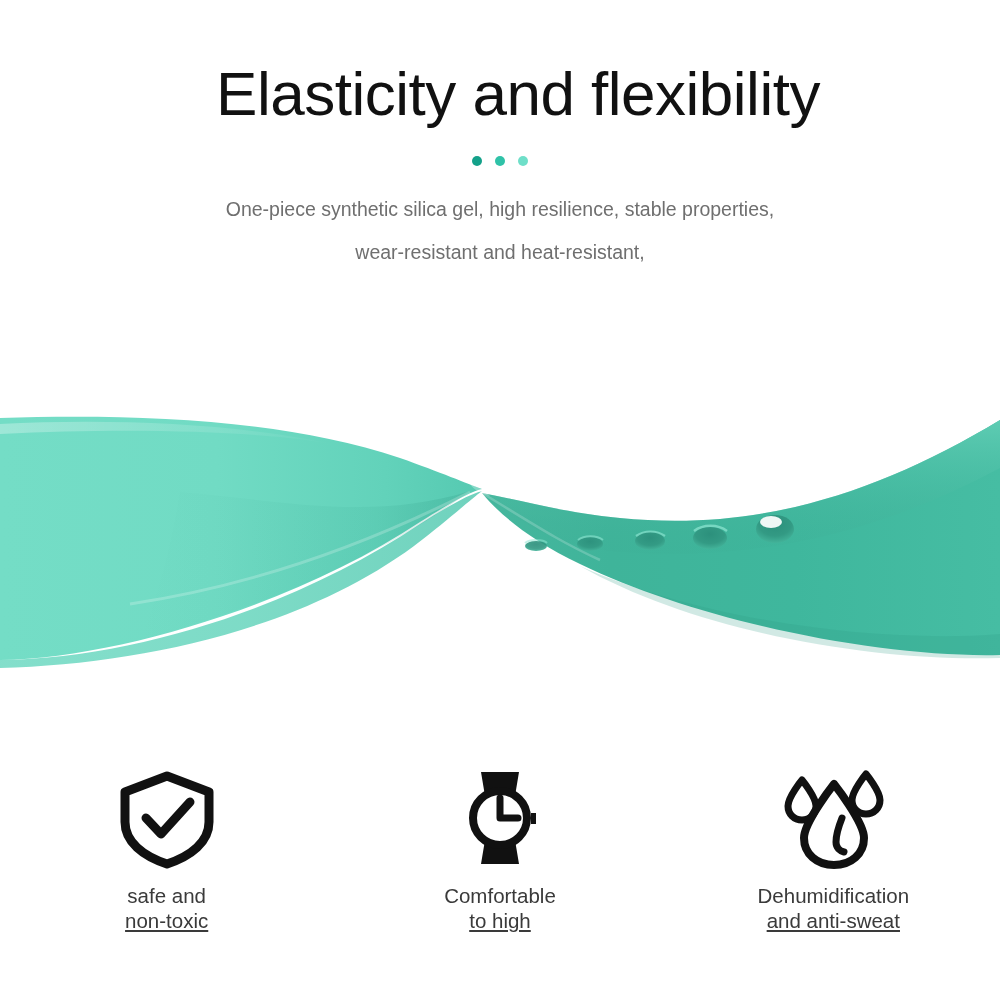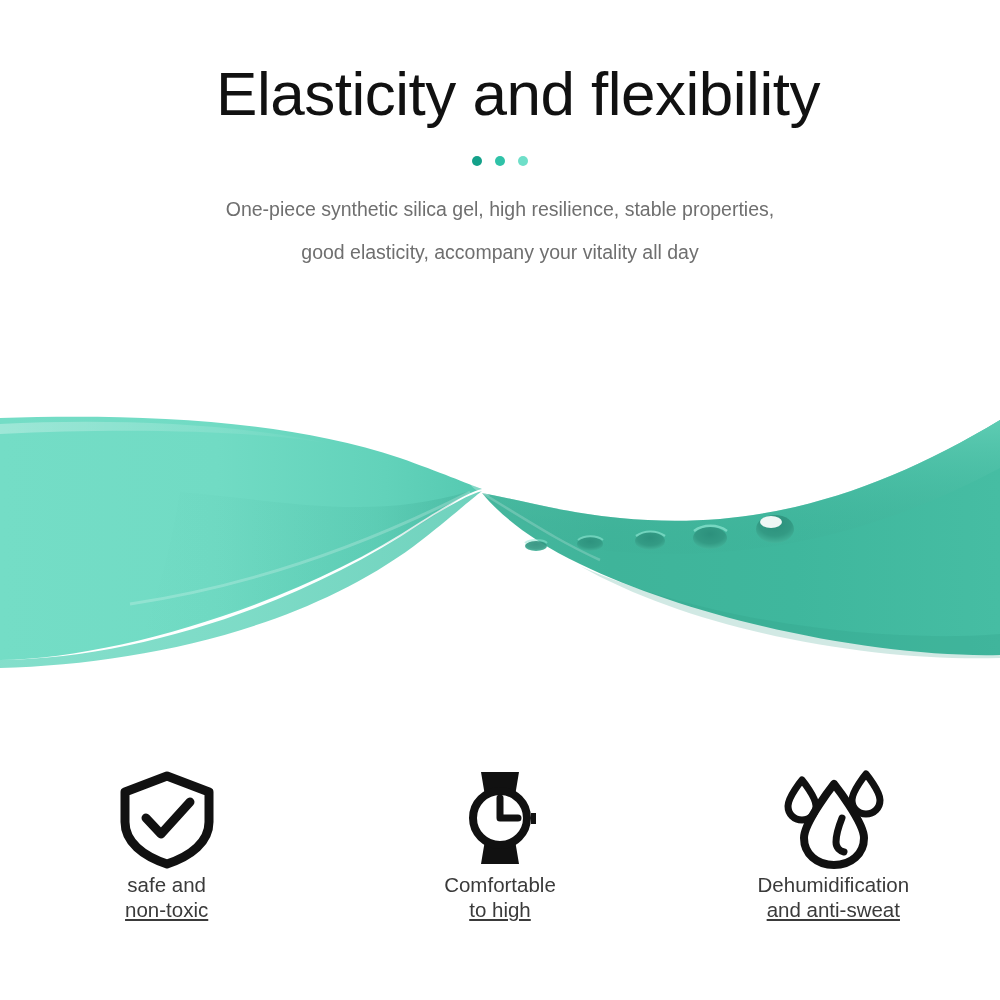--- a/index.html
+++ b/index.html
@@ -64,21 +64,21 @@
     flex-direction:column;
     align-items:center;
   }
   .feature-icon{
     height:105px;
     display:flex;
     align-items:center;
     justify-content:center;
   }
   .feature-label{
-    margin-top:2px;
+    margin-top:13px;
     text-align:center;
     font-size:20.5px;
     line-height:25px;
     color:#3a3a3a;
     font-weight:400;
     white-space:nowrap;
   }
   .feature-label .l2{display:block;text-decoration:underline;}
 </style>
 </head>
@@ -90,21 +90,21 @@
     <div class="title">Elasticity and flexibility</div>
 
     <div class="dots">
       <span class="dot" id="dot0" style="background: rgb(20, 161, 138);"></span>
       <span class="dot" id="dot1" style="background: rgb(47, 194, 168);"></span>
       <span class="dot" id="dot2" style="background: rgb(111, 223, 201);"></span>
     </div>
 
     <div class="subtitle">
       <div class="sub-line">One-piece synthetic silica gel, high resilience, stable properties,</div>
-      <div class="sub-line">good elasticity, accompany your vitality all day</div>
+      <div class="sub-line">wear-resistant and heat-resistant,</div>
     </div>
   </div>
 
   <div class="product">
     <svg width="1000" height="320" viewBox="0 0 1000 320" xmlns="http://www.w3.org/2000/svg">
       <defs>
         <linearGradient id="gLeftTop" x1="0" y1="0" x2="1" y2="0">
           <stop offset="0%" stop-color="#74ddc6"></stop>
           <stop offset="45%" stop-color="#71dbc4"></stop>
           <stop offset="80%" stop-color="#62d2ba"></stop>

